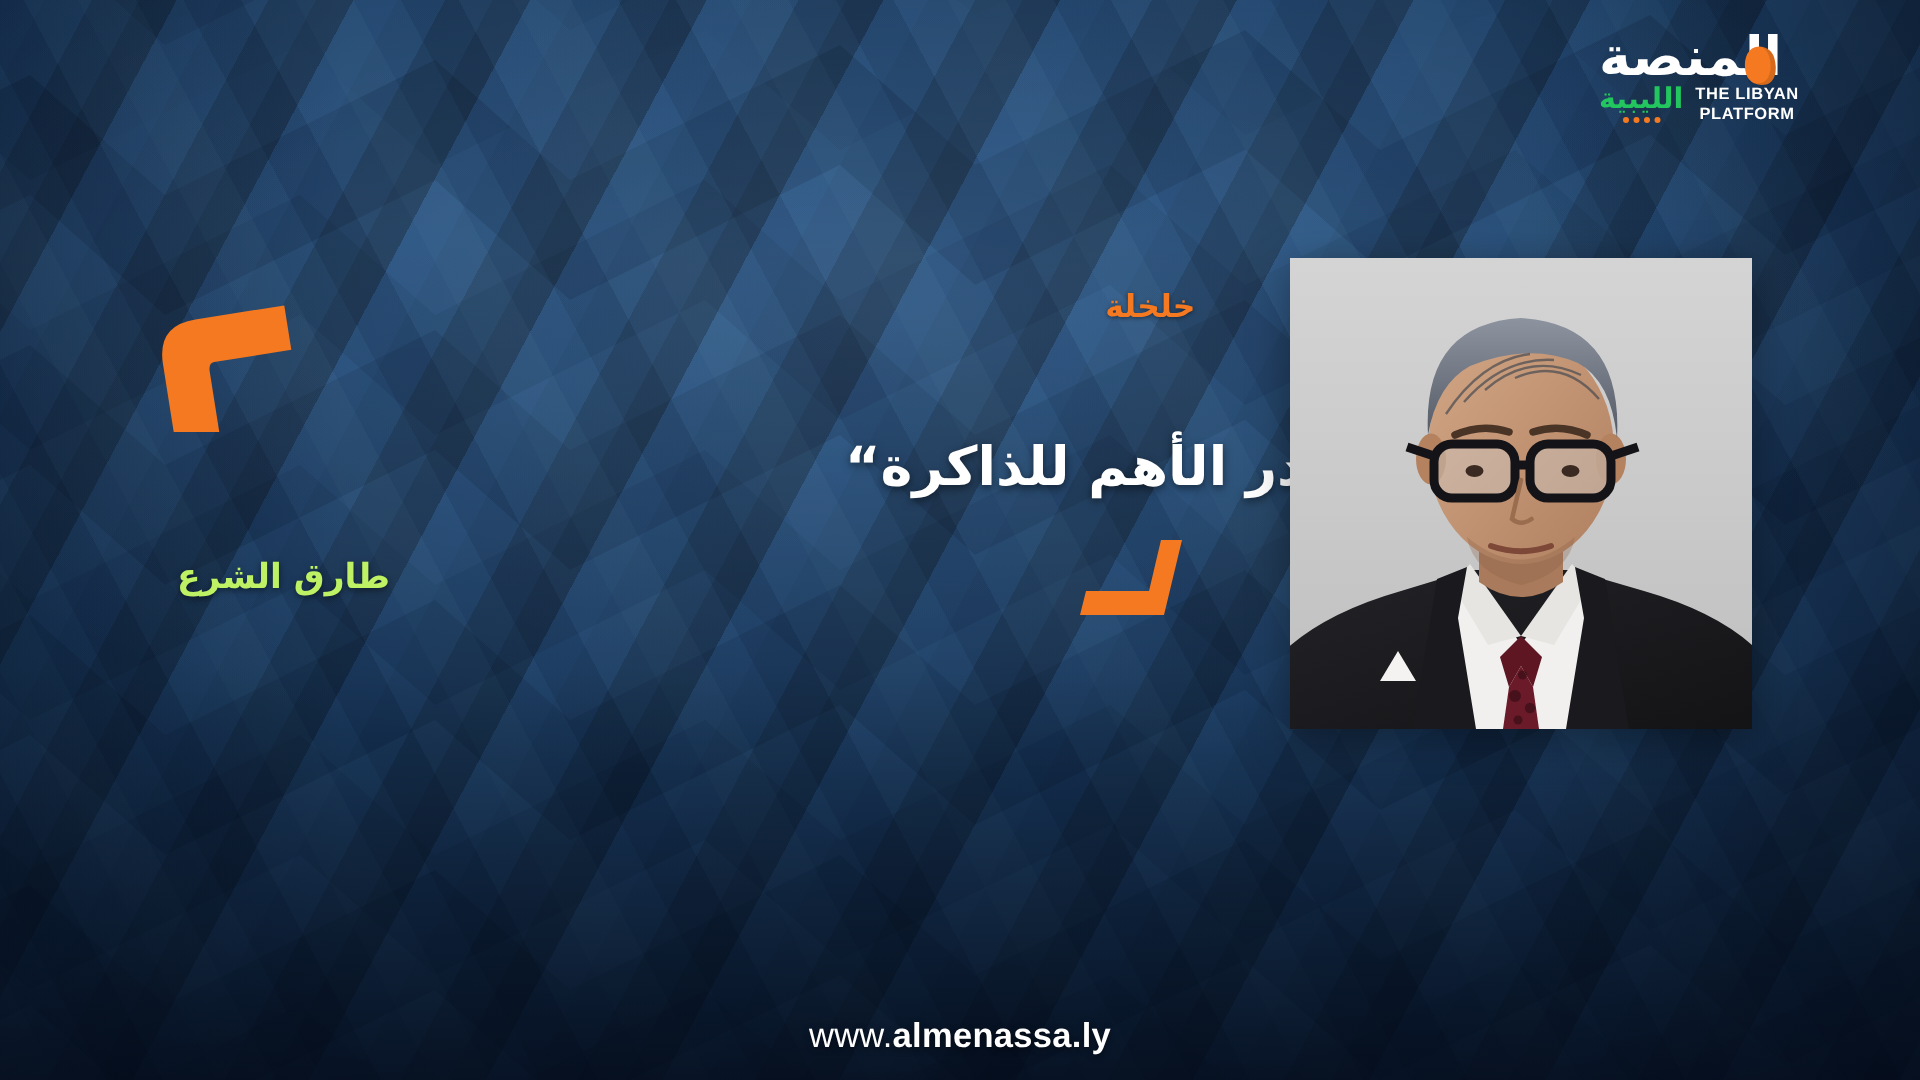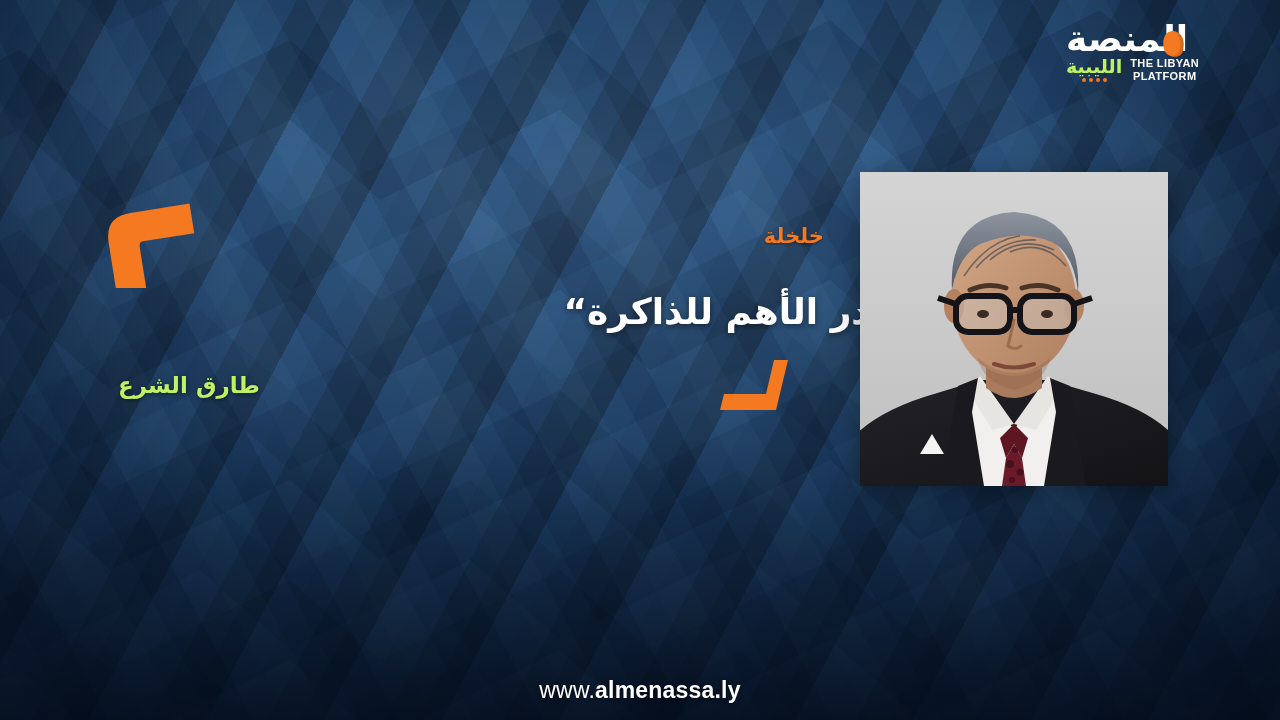--- a/index.html
+++ b/index.html
@@ -89,37 +89,36 @@
     display:flex; align-items:center; gap:8px;
     margin-top:1px;
   }
   .logo-en{
     font-family:"Liberation Sans",sans-serif;
     color:#ffffff; font-weight:bold; font-size:11px;
     line-height:1.12; letter-spacing:.4px; text-align:center; direction:ltr;
   }
   .logo-sub{
     font-family:"DejaVu Sans","Liberation Sans",sans-serif;
-    font-size:19px; font-weight:bold; color:#bef264; direction:rtl;
+    font-size:19px; font-weight:bold; color:#22c55e; direction:rtl;
     line-height:1;
   }
   .logo-dots{ display:flex; gap:3px; justify-content:center; margin-top:2px; }
   .logo-dots i{ width:4px; height:4px; background:#F47920; border-radius:50%; display:block; }
 
   
   .quote-big{ position:absolute; left:100px; top:196px; width:104px; height:92px; }
   .quote-small{ position:absolute; left:718px; top:358px; width:78px; height:62px; }
 
   
   .kicker{
-    position:absolute; top:192px; right:456px;
+    position:absolute; top:192px; right:483px;
     color:#F47920; font-size:21px; font-weight:bold;
     direction:rtl; text-align:right; letter-spacing:0;
     text-shadow:0 1px 3px rgba(0,0,0,.45);
-    margin-top:32px;
   }
   .headline{
     position:absolute; top:235px; right:175px; width:680px;
     direction:rtl; text-align:right; color:#ffffff;
   }
   .headline .l1{
     font-size:36px; font-weight:bold; line-height:1.42;
     text-shadow:0 2px 6px rgba(0,0,0,.5);
     letter-spacing:.5px;
   }

